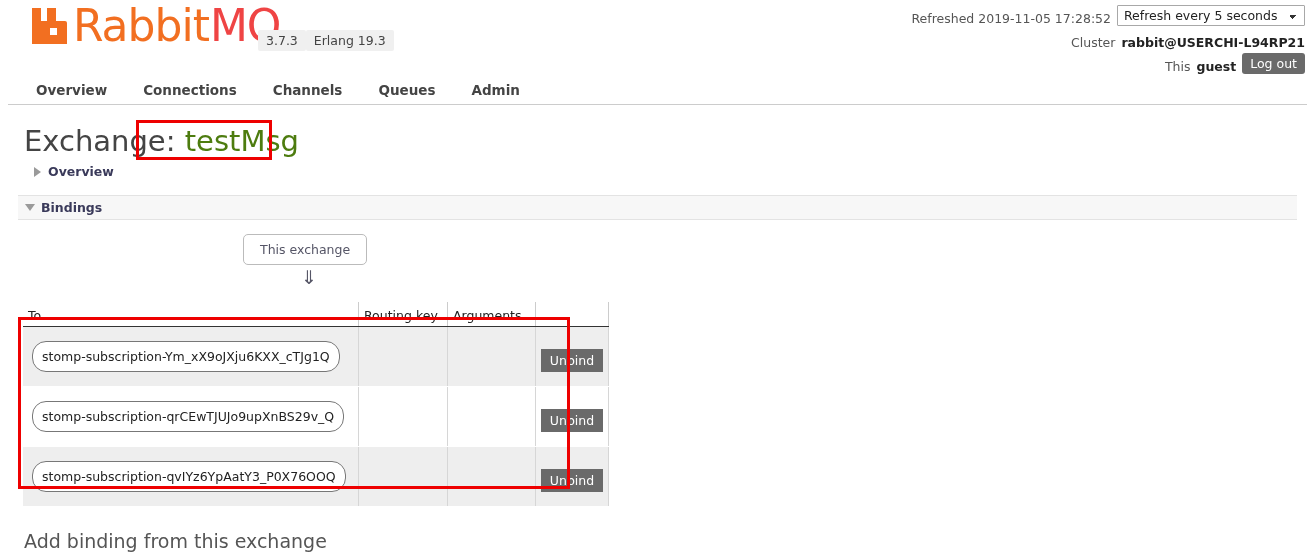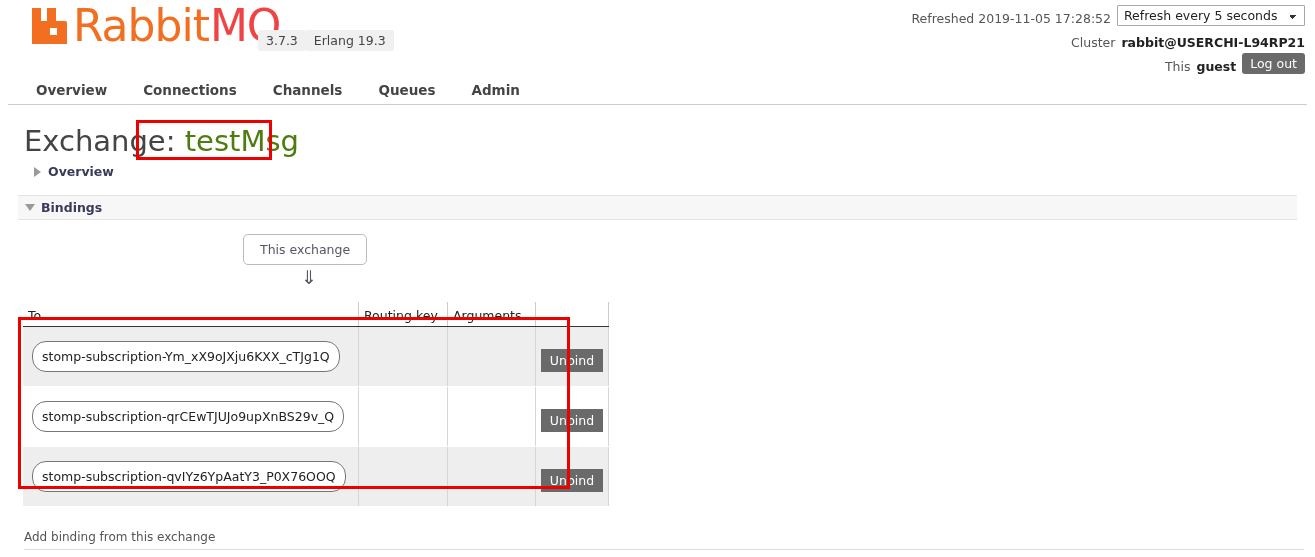--- a/index.html
+++ b/index.html
@@ -284,21 +284,21 @@
     padding: 4px 9px;
     cursor: pointer;
     display: block;
     margin: 0 auto;
   }
   .cell-act { text-align: center; vertical-align: top; padding-top: 8px !important; }
 
   
   .addform-title {
     margin: 23px 0 16px 6px;
-    font-size: 12px;
+    font-size: 19px;
     color: #555555;
     padding-bottom: 5px;
     border-bottom: 1px solid #dddddd;
     width: 1280px;
   }
 
   
   .annot {
     position: absolute;
     border: 3px solid #ee0000;

